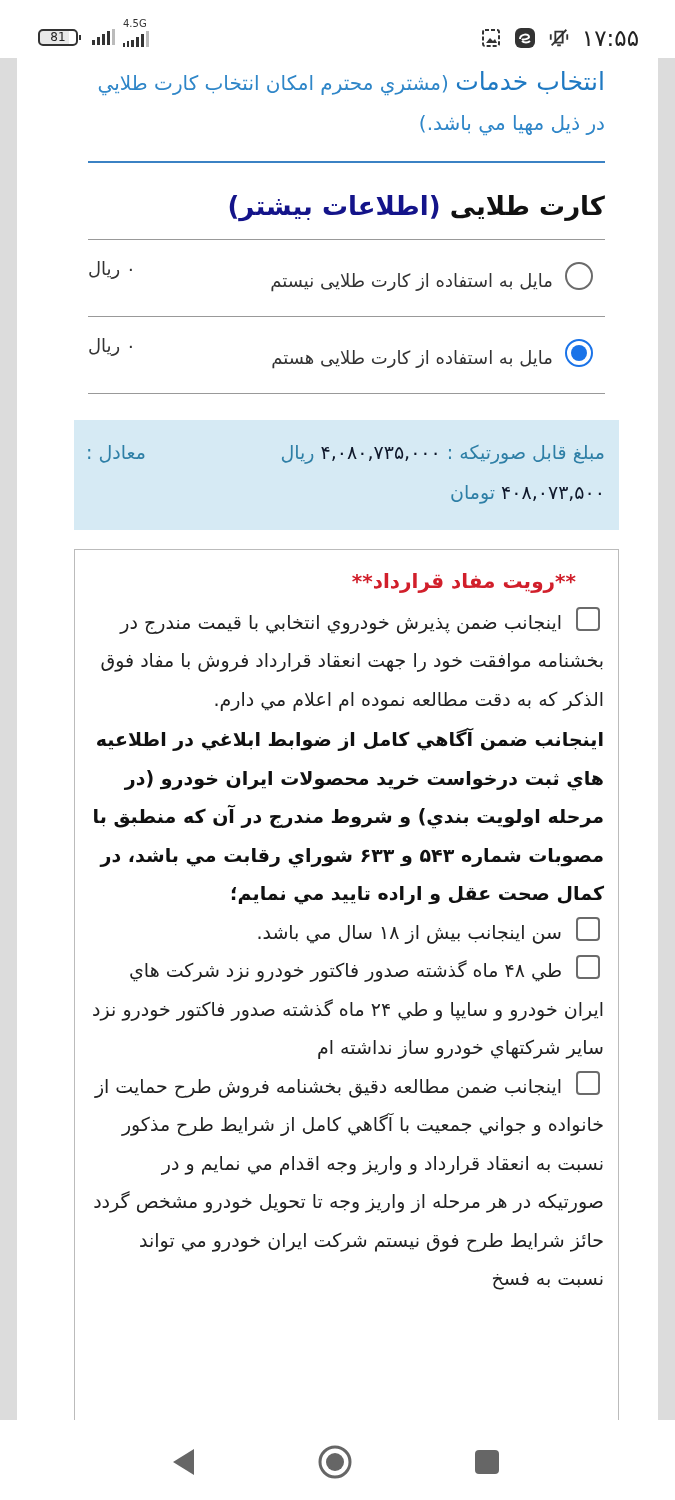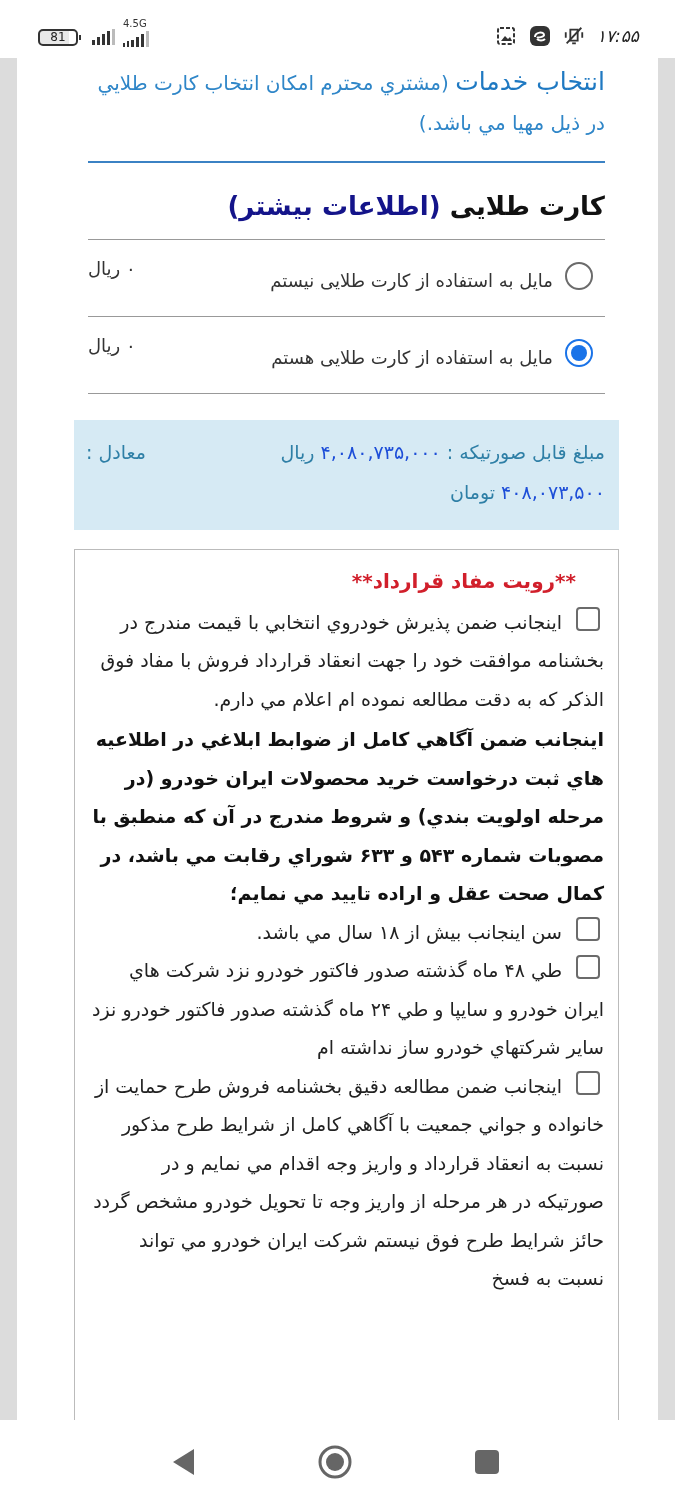--- a/index.html
+++ b/index.html
@@ -22,21 +22,21 @@
   .battery::after {
     content: ""; position: absolute; right: -5px; top: 4px; width: 2px; height: 5px; background: #333;
   }
   .signal { display: flex; align-items: flex-end; gap: 2px; height: 16px; }
   .signal span { width: 3px; background: #333; display: block; }
   .signal span.dim { background: #bbb; }
   .net-wrap { position: relative; }
   .net-label { position: absolute; top: -9px; left: 0; font-size: 10px; color: #333; }
   .sb-right { position: absolute; right: 36px; top: 25px; display: flex; align-items: center; gap: 12px; }
   .sb-icon { width: 22px; height: 22px; display: flex; align-items: center; justify-content: center; }
-  .clock { font-size: 17px; color: #222; letter-spacing: 0.5px; font-style: italic; }
+  .clock { font-size: 23px; color: #222; letter-spacing: 0.5px; }
 
   
   .side-strip { position: absolute; top: 58px; width: 17px; height: 1362px; background: #dcdcdc; }
   .side-left { left: 0; }
   .side-right { right: 0; }
   .card {
     position: absolute; left: 17px; top: 58px; width: 641px; height: 1362px;
     background: #ffffff; overflow: hidden;
   }
   .content {
@@ -80,21 +80,21 @@
   .option-row .opt-price {
     position: absolute; left: 0; top: 18px; font-size: 18px; color: #333;
   }
 
   
   .pay-box {
     margin-top: 26px; margin-left: -14px; margin-right: -14px;
     background: #d6eaf4; padding: 12px 14px 18px 14px;
     color: #2e7fa6; font-size: 19px; line-height: 40px;
   }
-  .pay-box .num { color: #1d4ed8; }
+  .pay-box .num { color: #0f172a; }
   .pay-line1 { display: flex; justify-content: space-between; direction: rtl; }
 
   
   .contract-box {
     margin-top: 19px; margin-left: -14px; margin-right: -14px;
     border: 1px solid #bbb; border-bottom: none;
     padding: 12px 14px 0 14px; height: 910px;
     color: #222; font-size: 19px; line-height: 38.5px;
   }
   .contract-title {

